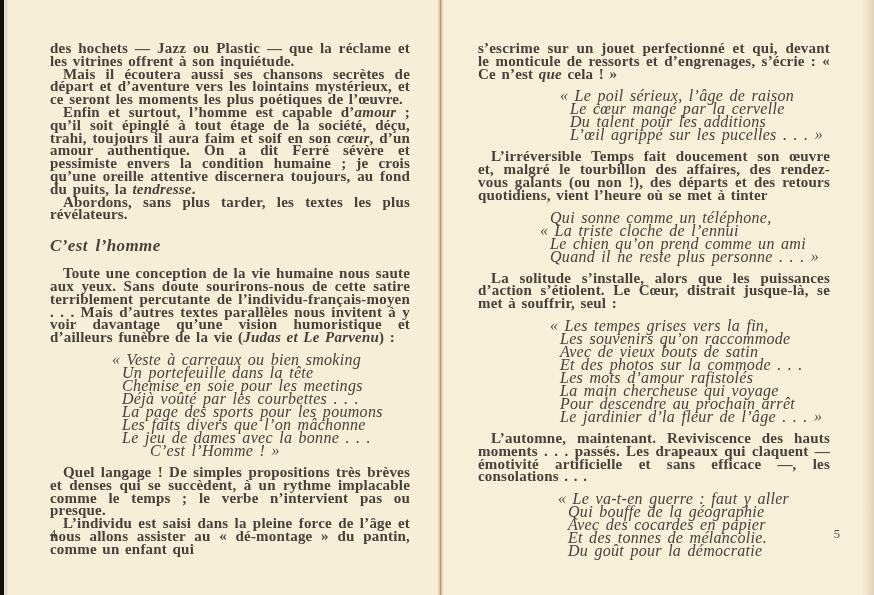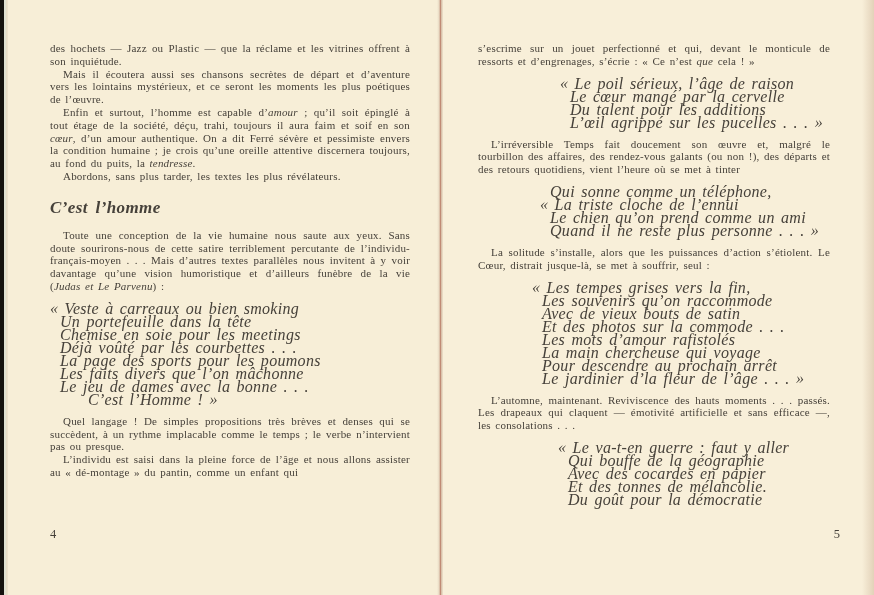--- a/index.html
+++ b/index.html
@@ -35,22 +35,22 @@
       var(--edge) 0px,var(--edge) 4px,
       #dfe0d0 4px,#dfe0d0 6px,
       rgba(60,40,20,0.10) 6px,
       rgba(60,40,20,0) 10px);
   }
   .edge-right{
     position:absolute;right:0;top:0;width:12px;height:595px;
     background:linear-gradient(270deg,rgba(150,105,70,0.22),rgba(150,105,70,0));
   }
   .para{
-    margin:0;font-size:11px;line-height:12.8px;
-    text-align:justify;word-spacing:1.6px;letter-spacing:0.2px;
+    margin:0;font-size:15px;line-height:12.8px;
+    text-align:justify;word-spacing:1.6px;letter-spacing:0.2px;font-weight:bold;
   }
   .para.ind{text-indent:13px;}
   .para i{font-style:italic;}
   .section-heading{
     font-size:17px;font-style:italic;font-weight:700;
     margin:15px 0 11px 0;letter-spacing:0.4px;word-spacing:3px;
   }
   .poem{font-style:italic;margin:9px 0;}
   .poem-line{
     font-size:16px;line-height:13px;padding-left:10px;
@@ -68,21 +68,21 @@
   <div class="edge-left"></div>
 
   <div class="page page-left">
     <div class="text-block" id="left-blocks">
         <p class="para"><span>des hochets — Jazz ou Plastic — que la réclame et les vitrines offrent à son inquiétude.</span></p>
         <p class="para ind"><span>Mais il écoutera aussi ses chansons secrètes de départ et d’aventure vers les lointains mystérieux, et ce seront les moments les plus poétiques de l’œuvre.</span></p>
         <p class="para ind"><span>Enfin et surtout, l’homme est capable d’</span><i>amour</i><span> ; qu’il soit épinglé à tout étage de la société, déçu, trahi, toujours il aura faim et soif en son </span><i>cœur</i><span>, d’un amour authentique. On a dit Ferré sévère et pessimiste envers la condition humaine ; je crois qu’une oreille attentive discernera toujours, au fond du puits, la </span><i>tendresse</i><span>.</span></p>
         <p class="para ind"><span>Abordons, sans plus tarder, les textes les plus révélateurs.</span></p>
         <h2 class="section-heading">C’est l’homme</h2>
         <p class="para ind"><span>Toute une conception de la vie humaine nous saute aux yeux. Sans doute sourirons-nous de cette satire terriblement percutante de l’individu-français-moyen . . . Mais d’autres textes parallèles nous invitent à y voir davantage qu’une vision humoristique et d’ailleurs funèbre de la vie (</span><i>Judas et Le Parvenu</i><span>) :</span></p>
-        <div class="poem" style="">
+        <div class="poem" style="margin-left: 62px;">
           <div class="poem-line first">« Veste à carreaux ou bien smoking</div>
           <div class="poem-line">Un portefeuille dans la tête</div>
           <div class="poem-line">Chemise en soie pour les meetings</div>
           <div class="poem-line">Déjà voûté par les courbettes . . .</div>
           <div class="poem-line">La page des sports pour les poumons</div>
           <div class="poem-line">Les faits divers que l’on mâchonne</div>
           <div class="poem-line">Le jeu de dames avec la bonne . . .</div>
           <div class="poem-line" style="padding-left: 38px;">C’est l’Homme ! »</div>
         </div>
         <p class="para ind"><span>Quel langage ! De simples propositions très brèves et denses qui se succèdent, à un rythme implacable comme le temps ; le verbe n’intervient pas ou presque.</span></p>
@@ -102,21 +102,21 @@
           <div class="poem-line">L’œil agrippé sur les pucelles . . . »</div>
         </div>
         <p class="para ind"><span>L’irréversible Temps fait doucement son œuvre et, malgré le tourbillon des affaires, des rendez-vous galants (ou non !), des départs et des retours quotidiens, vient l’heure où se met à tinter</span></p>
         <div class="poem" style="margin-left: 62px;">
           <div class="poem-line">Qui sonne comme un téléphone,</div>
           <div class="poem-line first">« La triste cloche de l’ennui</div>
           <div class="poem-line">Le chien qu’on prend comme un ami</div>
           <div class="poem-line">Quand il ne reste plus personne . . . »</div>
         </div>
         <p class="para ind"><span>La solitude s’installe, alors que les puissances d’action s’étiolent. Le Cœur, distrait jusque-là, se met à souffrir, seul :</span></p>
-        <div class="poem" style="margin-left: 54px;">
+        <div class="poem" style="margin-left: 72px;">
           <div class="poem-line first">« Les tempes grises vers la fin,</div>
           <div class="poem-line">Les souvenirs qu’on raccommode</div>
           <div class="poem-line">Avec de vieux bouts de satin</div>
           <div class="poem-line">Et des photos sur la commode . . .</div>
           <div class="poem-line">Les mots d’amour rafistolés</div>
           <div class="poem-line">La main chercheuse qui voyage</div>
           <div class="poem-line">Pour descendre au prochain arrêt</div>
           <div class="poem-line">Le jardinier d’la fleur de l’âge . . . »</div>
         </div>
         <p class="para ind"><span>L’automne, maintenant. Reviviscence des hauts moments . . . passés. Les drapeaux qui claquent — émotivité artificielle et sans efficace —, les consolations . . .</span></p>

